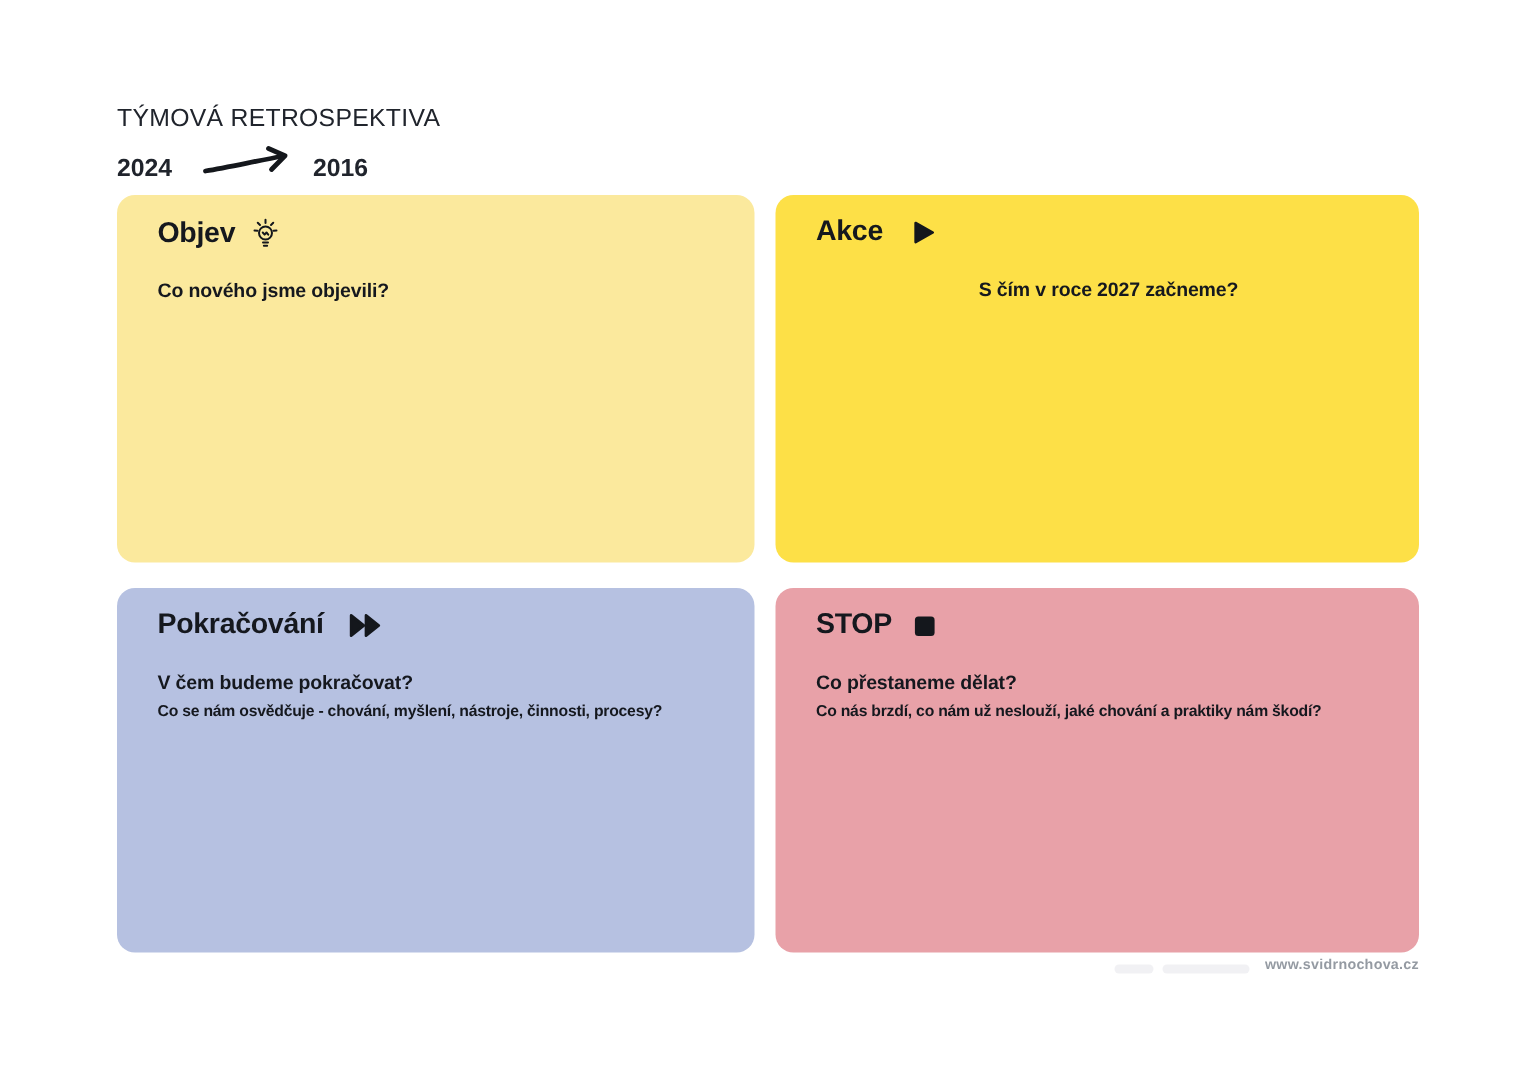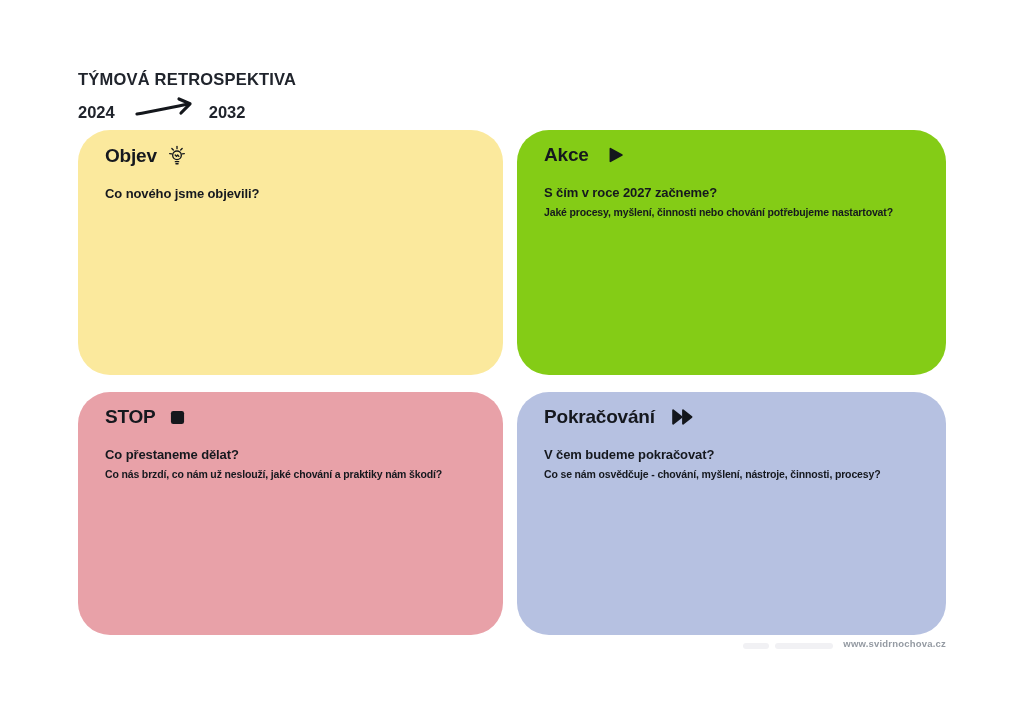--- a/index.html
+++ b/index.html
@@ -6,33 +6,33 @@
   html,body { background:#ffffff; }
   body {
     width:1024px; height:725px; position:relative; overflow:hidden;
     font-family:"Liberation Sans", sans-serif; color:#15181e;
   }
   .page { position:absolute; inset:0; }
 
   
   .header { position:absolute; left:78px; top:70px; }
   .page-title {
-    font-size:16.5px; font-weight:bold; letter-spacing:.2px; color:#20242c;
+    font-size:16.5px; font-weight:normal; letter-spacing:.2px; color:#20242c;
   }
   .years-row { display:flex; align-items:flex-end; margin-top:7px; }
   .year { font-size:16.5px; font-weight:bold; color:#20242c; }
   .arrow-wrap { margin:0 11px 0 19px; display:flex; align-items:center; }
 
   
   .grid {
     position:absolute; left:78px; top:130px; width:868px;
     display:grid; grid-template-columns:425px 429px;
     grid-template-rows:245px 243px; column-gap:14px; row-gap:17px;
   }
-  .card { border-radius:32px; padding:12px 12px 0 27px; }
+  .card { border-radius:12px; padding:12px 12px 0 27px; }
   .card-title-row { display:flex; align-items:center; gap:10px; margin-top:2px; }
   .card-title { font-size:19px; font-weight:bold; letter-spacing:-.2px; color:#15181e; }
   .card-icon { display:flex; align-items:center; }
   .card-question { font-size:13px; font-weight:bold; margin-top:19px; letter-spacing:-.1px; }
   .card-hint { font-size:10.5px; font-weight:bold; margin-top:6px; letter-spacing:-.15px; }
 
   
   .footer {
     position:absolute; right:78px; top:638px;
     display:flex; align-items:flex-end; gap:10px;
@@ -53,21 +53,21 @@
   <div class="header">
     <div class="page-title">TÝMOVÁ RETROSPEKTIVA</div>
     <div class="years-row">
       <span class="year">2024</span>
       <span class="arrow-wrap">
         <svg width="64" height="26" viewBox="0 0 64 26">
           <path class="stroke" stroke-width="3.2" d="M3 18 C 18 15.5 36 11.5 55 8"></path>
           <path class="stroke" stroke-width="3.2" d="M45 3 L56 7.8 L47 17" fill="none"></path>
         </svg>
       </span>
-      <span class="year">2032</span>
+      <span class="year">2016</span>
     </div>
   </div>
 
   <div class="grid">
 
     <div class="card" style="background: rgb(251, 233, 157);">
       <div class="card-title-row">
         <span class="card-title">Objev</span>
         <span class="card-icon">
           <svg width="20" height="23" viewBox="0 0 24 26">
@@ -81,60 +81,59 @@
               <path d="M9.8 12.4 l1.5 1.7 1.5-1.7 1.4 1.7"></path>
               <line x1="10" y1="20.4" x2="14" y2="20.4"></line>
               <line x1="10.7" y1="22.9" x2="13.3" y2="22.9"></line>
             </g>
           </svg>
         </span>
       </div>
       <div class="card-question">Co nového jsme objevili?</div>
     </div>
 
-    <div class="card" style="background: #84cc16;">
+    <div class="card" style="background: #fde047; text-align: center;">
       <div class="card-title-row">
         <span class="card-title">Akce</span>
         <span class="card-icon" style="margin-left:8px;">
           <svg width="17" height="18" viewBox="0 0 20 20">
             <path class="fill" stroke-width="2" d="M4 2.5 L17.5 10 L4 17.5 Z"></path>
           </svg>
         </span>
       </div>
       <div class="card-question">S čím v roce 2027 začneme?</div>
-      <div class="card-hint">Jaké procesy, myšlení, činnosti nebo chování potřebujeme nastartovat?</div>
-    </div>
-
-    <div class="card" style="background: rgb(232, 161, 168);">
-      <div class="card-title-row">
-        <span class="card-title">STOP</span>
-        <span class="card-icon" style="margin-left:4px;">
-          <svg width="15" height="15" viewBox="0 0 16 16">
-            <rect x="1" y="1" width="14" height="14" rx="2.5" fill="#14171c"></rect>
-          </svg>
-        </span>
-      </div>
-      <div class="card-question">Co přestaneme dělat?</div>
-      <div class="card-hint">Co nás brzdí, co nám už neslouží, jaké chování a praktiky nám škodí?</div>
     </div>
 
     <div class="card" style="background: rgb(182, 193, 225);">
       <div class="card-title-row">
         <span class="card-title">Pokračování</span>
         <span class="card-icon" style="margin-left:6px;">
           <svg width="24" height="18" viewBox="0 0 26 20">
             <path class="fill" stroke-width="2" d="M2 2.5 L11.5 10 L2 17.5 Z"></path>
             <path class="fill" stroke-width="2" d="M13 2.5 L22.5 10 L13 17.5 Z"></path>
           </svg>
         </span>
       </div>
       <div class="card-question">V čem budeme pokračovat?</div>
       <div class="card-hint">Co se nám osvědčuje - chování, myšlení, nástroje, činnosti, procesy?</div>
     </div>
 
+    <div class="card" style="background: rgb(232, 161, 168);">
+      <div class="card-title-row">
+        <span class="card-title">STOP</span>
+        <span class="card-icon" style="margin-left:4px;">
+          <svg width="15" height="15" viewBox="0 0 16 16">
+            <rect x="1" y="1" width="14" height="14" rx="2.5" fill="#14171c"></rect>
+          </svg>
+        </span>
+      </div>
+      <div class="card-question">Co přestaneme dělat?</div>
+      <div class="card-hint">Co nás brzdí, co nám už neslouží, jaké chování a praktiky nám škodí?</div>
+    </div>
+
   </div>
 
   <div class="footer">
     <span class="watermark">
       <span class="wm-a"></span>
         <span class="wm-b"></span>
     </span>
     <span class="site-link">www.svidrnochova.cz</span>
   </div>
 

